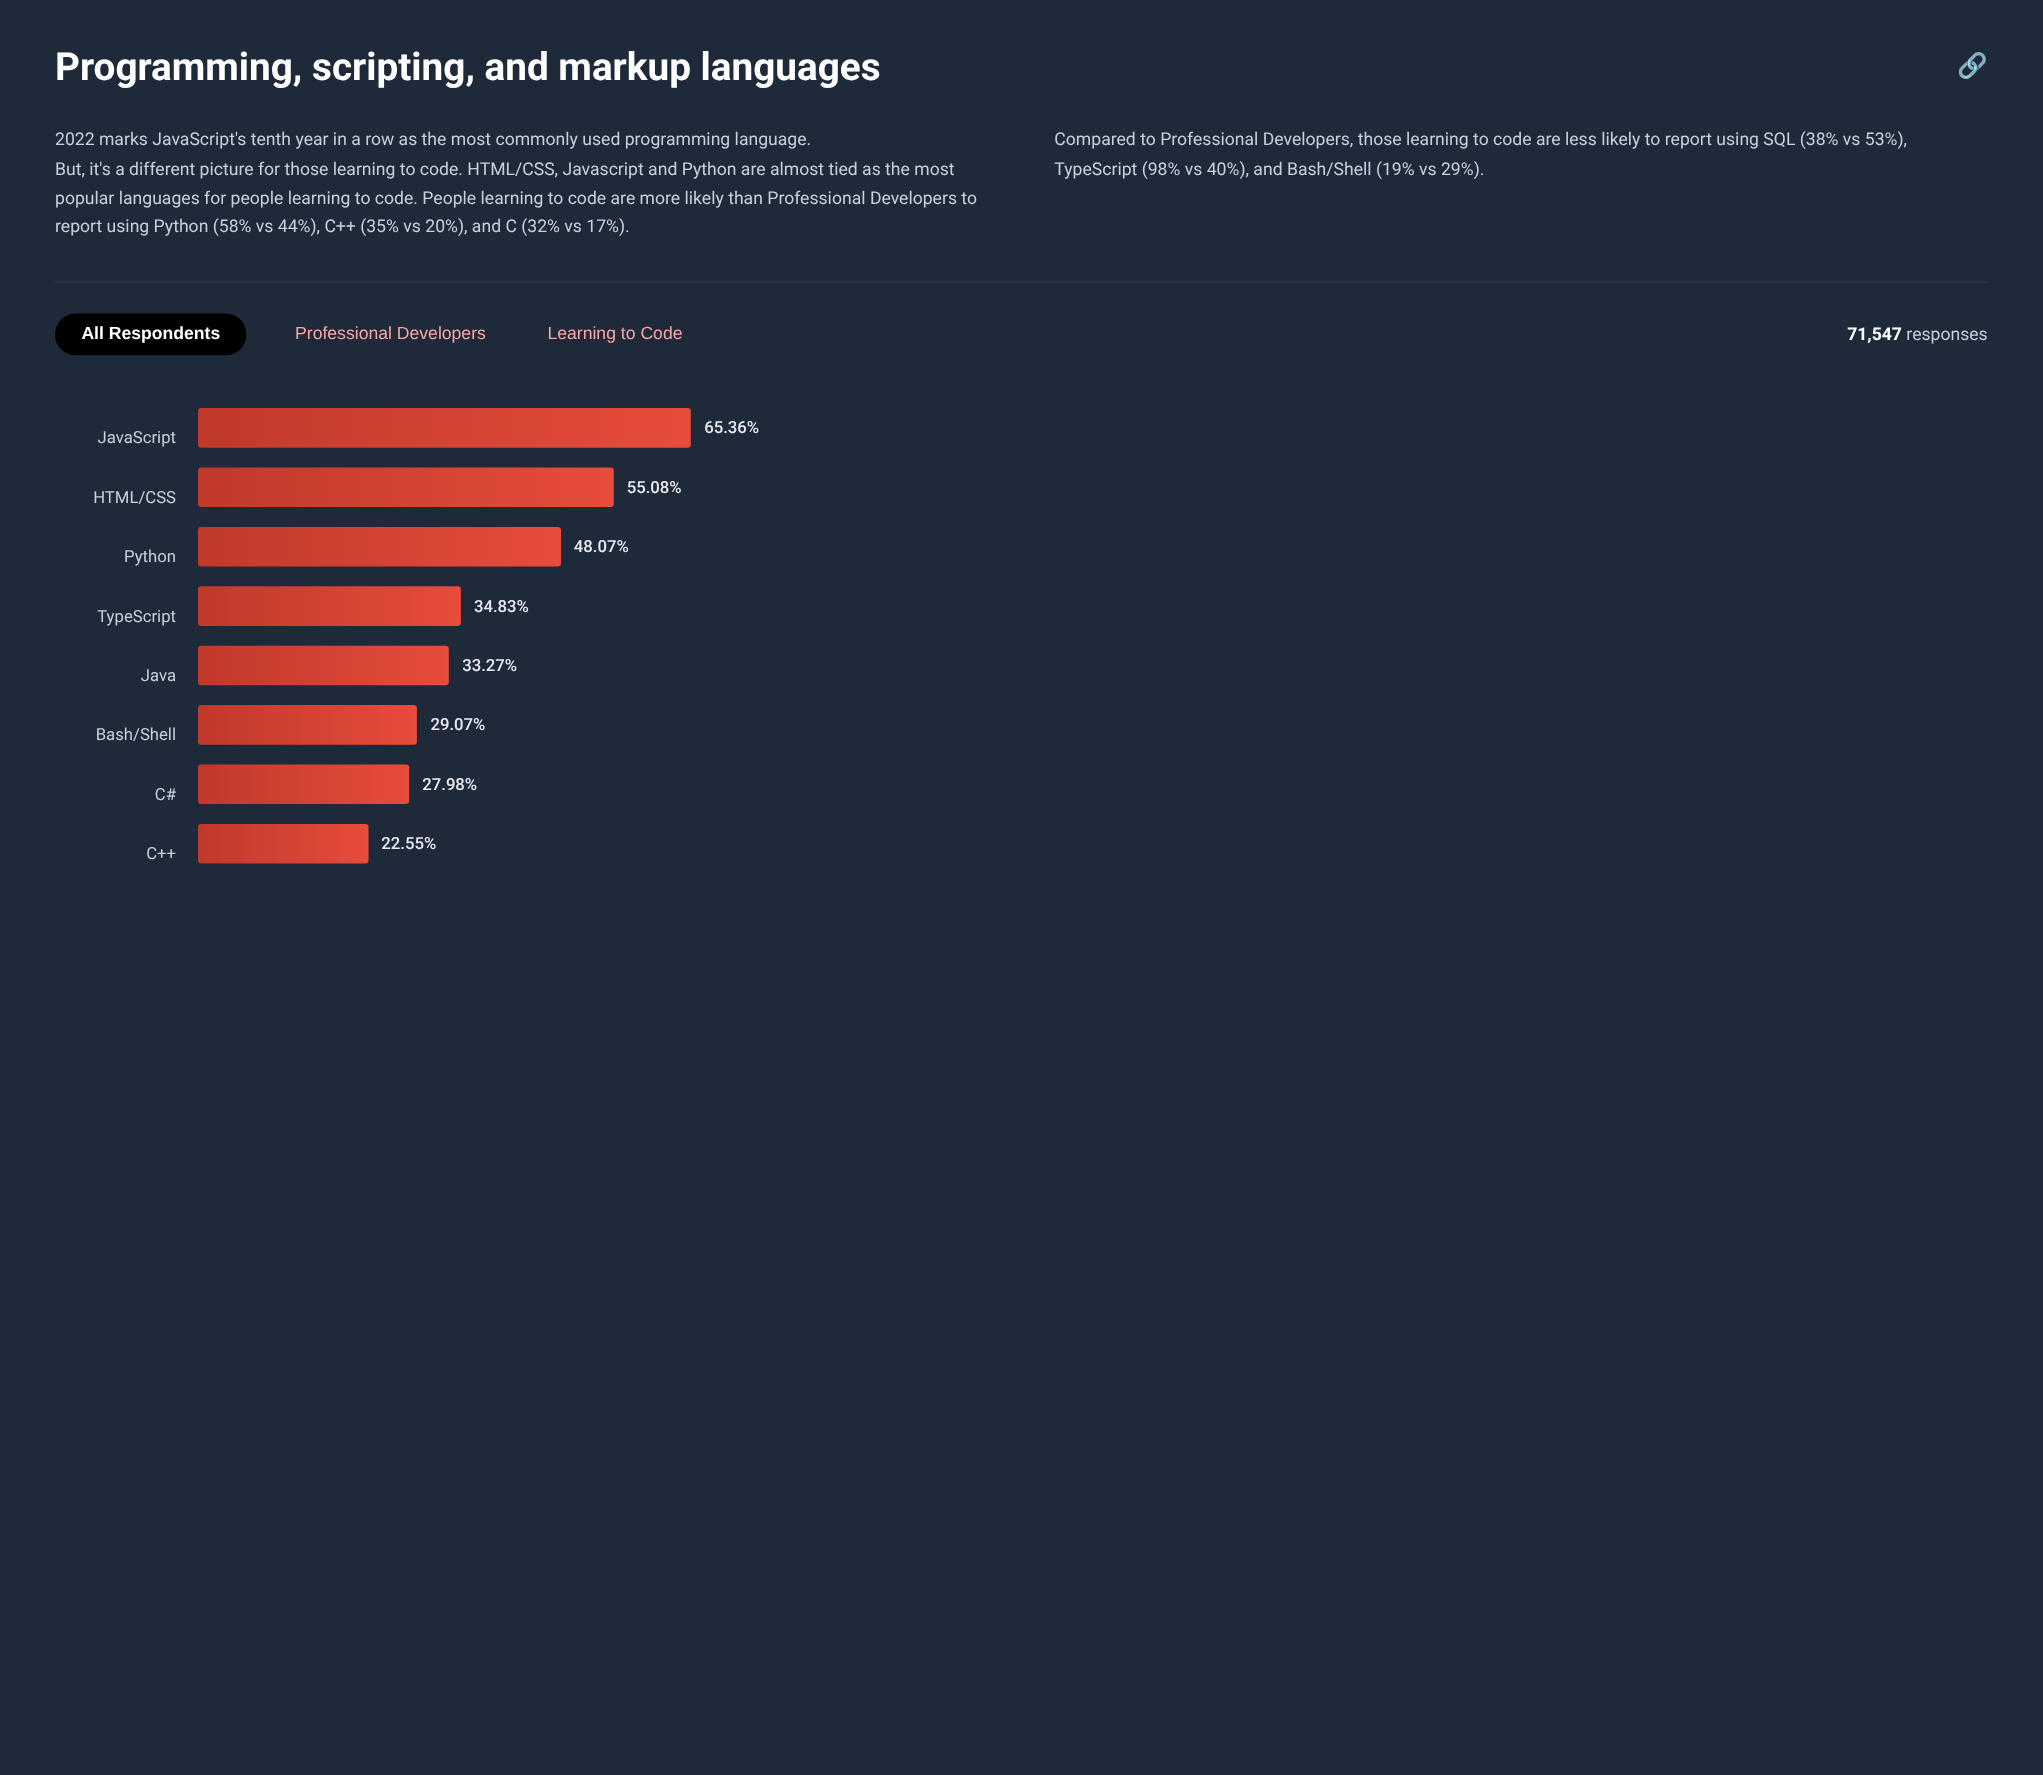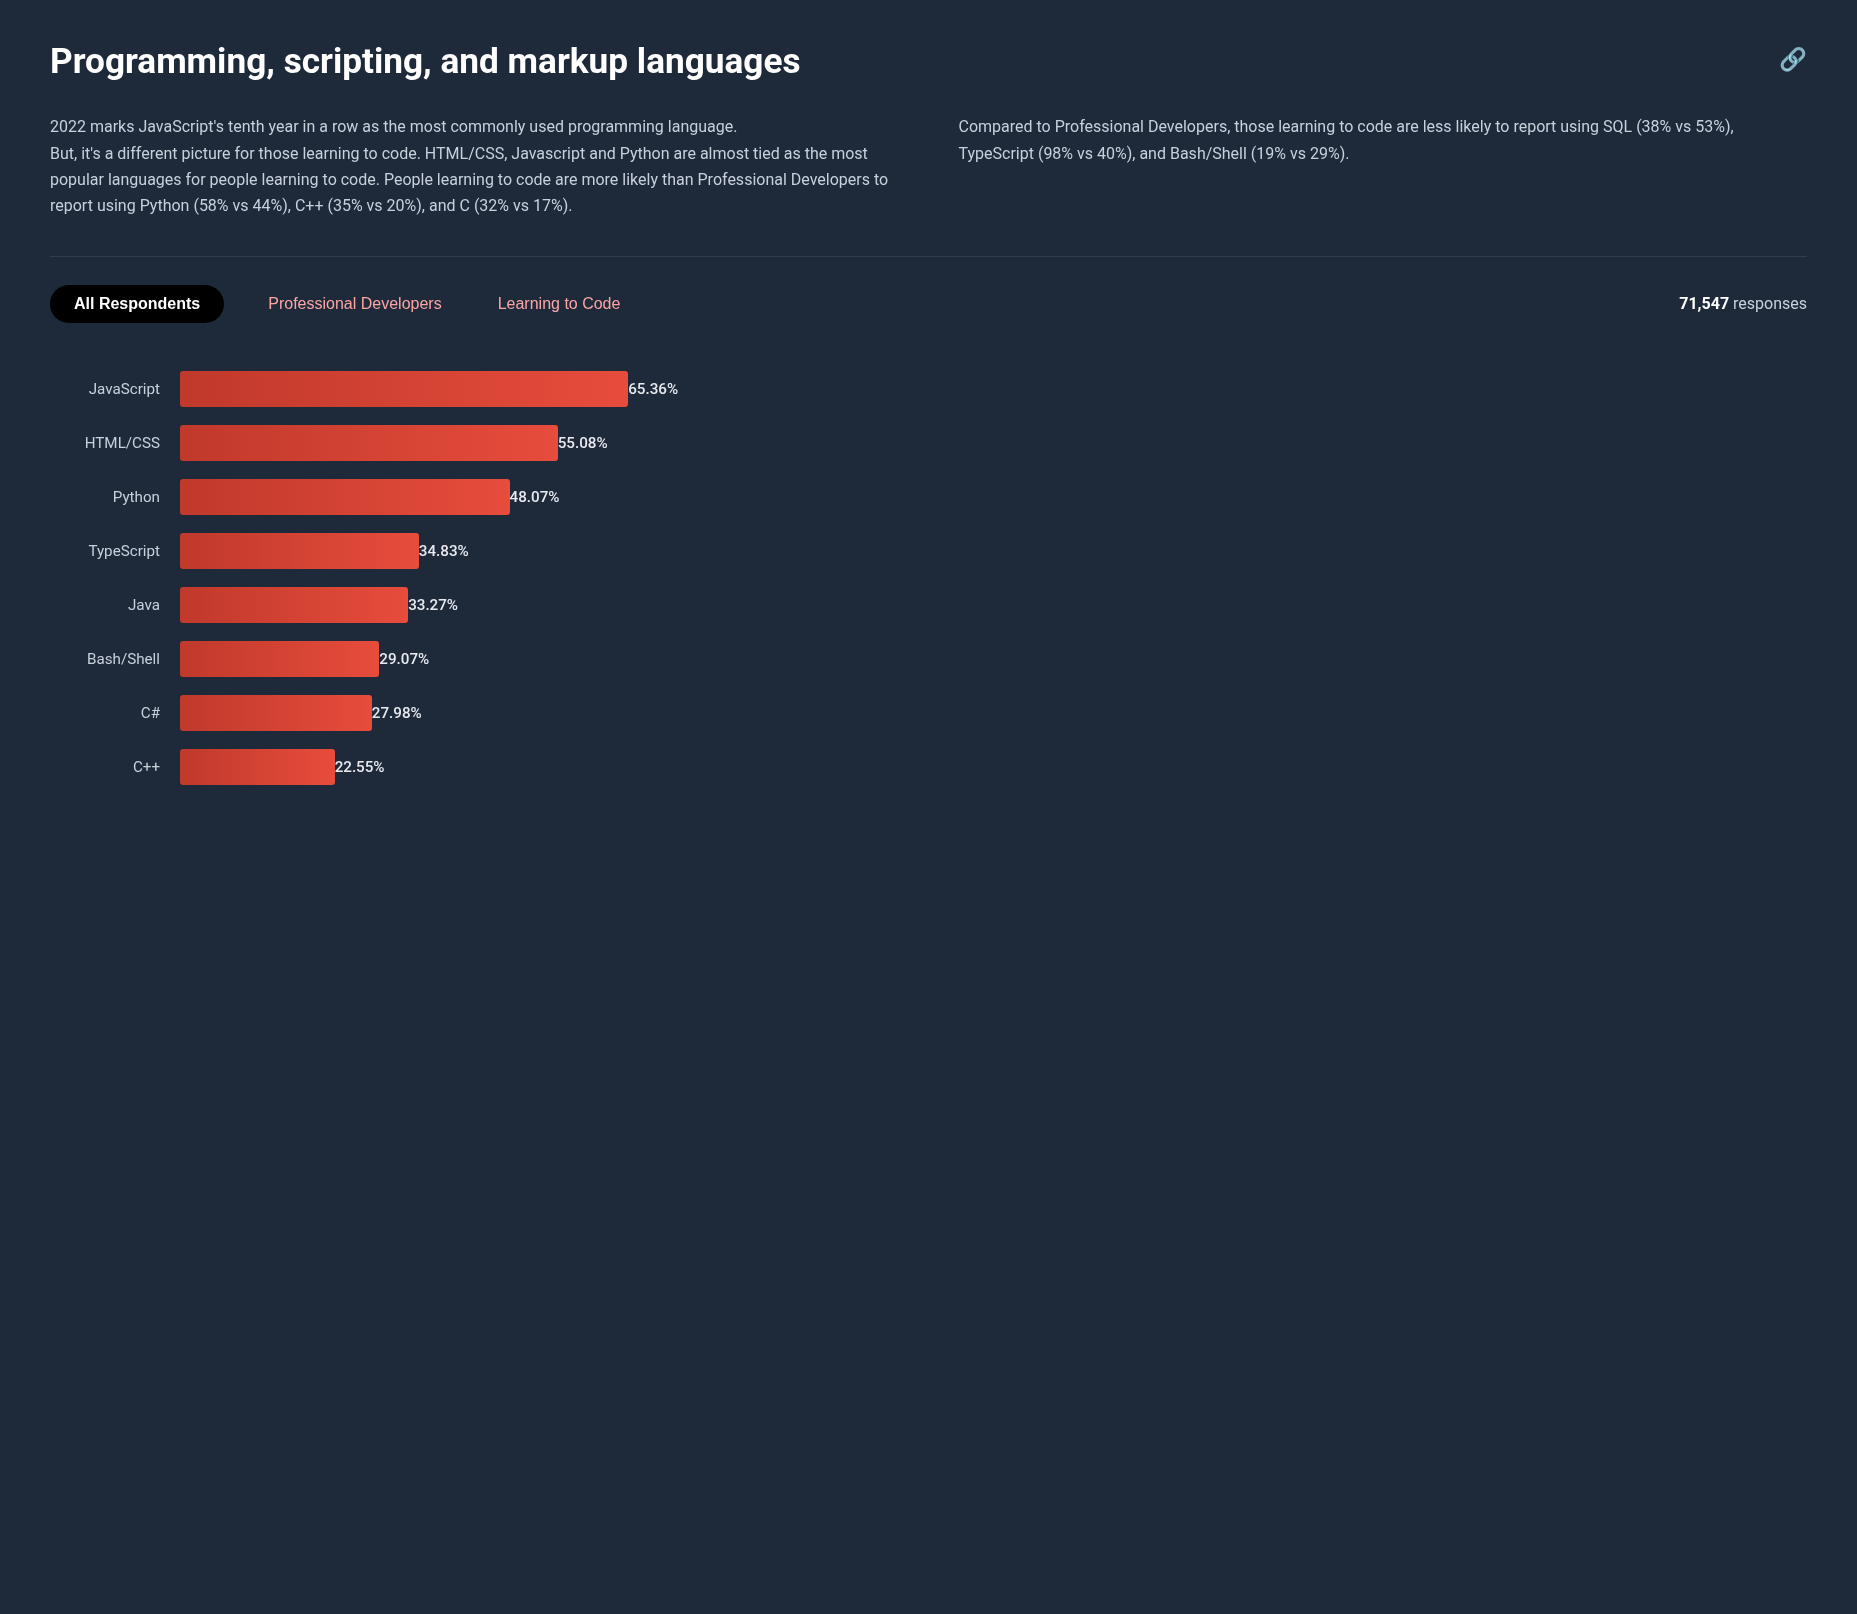--- a/index.html
+++ b/index.html
@@ -96,37 +96,38 @@
       color: #ffffff;
       font-weight: 700;
     }
 
     .chart-container {
       width: 100%;
     }
 
     .bar-row {
       display: flex;
-      align-items: center;
+      align-items: flex-end;
       margin-bottom: 18px;
     }
 
     .bar-label {
       width: 130px;
       text-align: right;
       padding-right: 20px;
       font-size: 0.95rem;
       color: #c8d0dc;
       flex-shrink: 0;
     }
 
     .bar-track {
       flex: 1;
       display: flex;
       align-items: center;
+      gap: 12px;
     }
 
     .bar-fill {
       height: 36px;
       background: linear-gradient(90deg, #c0392b 0%, #e74c3c 100%);
       border-radius: 3px;
       flex-shrink: 0;
     }
 
     .bar-percent {

